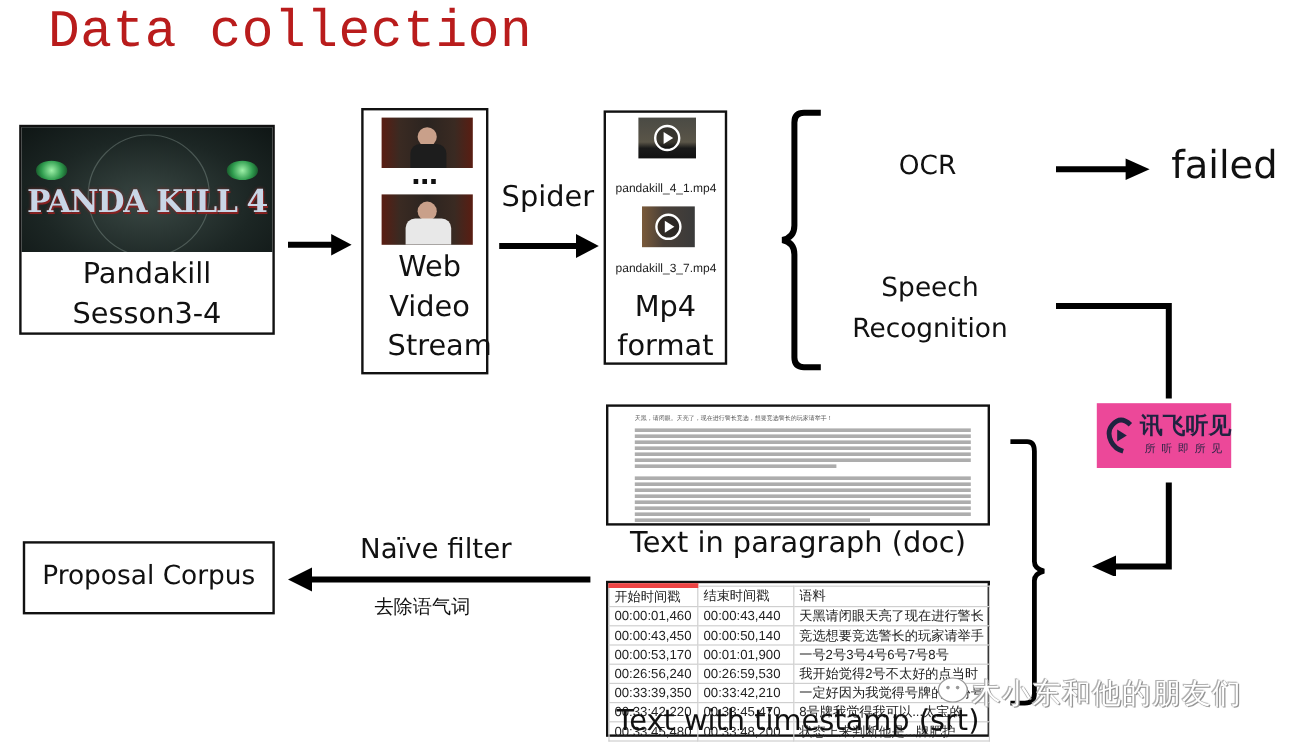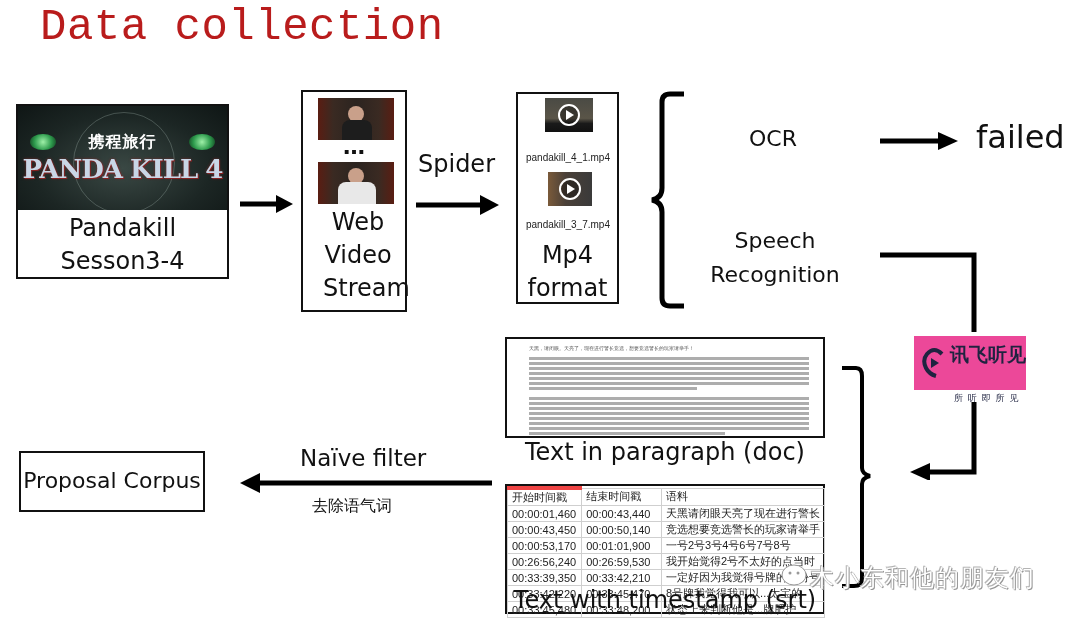--- a/index.html
+++ b/index.html
@@ -23,21 +23,20 @@
 </head>
 <body>
 
 <div class="abs title">Data collection</div>
 
 <div class="box" style="left:16px; top:104px; width:213px; height:175px;">
   <div style="position:absolute; left:0; top:0; width:209px; height:104px; background:radial-gradient(ellipse at 50% 60%, #3a4844 0%, #1c2624 60%, #0f1615 100%); overflow:hidden;">
     <div style="position:absolute; left:12px; top:28px; width:26px; height:16px; border-radius:50%; background:radial-gradient(circle,#9ef0a8,#2f9c4e 55%,#0f3b1c);"></div>
     <div style="position:absolute; right:12px; top:28px; width:26px; height:16px; border-radius:50%; background:radial-gradient(circle,#9ef0a8,#2f9c4e 55%,#0f3b1c);"></div>
     <div style="position:absolute; left:55px; top:6px; width:100px; height:100px; border:1px solid rgba(200,220,210,0.25); border-radius:50%;"></div>
-    <div style="position:absolute; left:0; right:0; top:26px; text-align:center; color:#fff; font-size:16px; font-weight:bold; letter-spacing:1px;">携程旅行</div>
     <div style="position:absolute; left:0; right:0; top:48px; text-align:center; color:#c9d6e6; font-size:26px; font-weight:bold; font-family:'DejaVu Serif',serif; letter-spacing:-1px; text-shadow:0 0 3px #7d2a2a, 1px 1px 0 #8b2020;">PANDA KILL 4</div>
   </div>
   <div class="center-text big" style="position:absolute; left:0; right:0; top:106px;">
     <div>Pandakill</div>
     <div>Sesson3-4</div>
   </div>
 </div>
 
 <svg class="abs" style="left:238px; top:192px;" width="56" height="24">
   <line x1="2" y1="12" x2="40" y2="12" stroke="#000" stroke-width="5"></line>
@@ -60,21 +59,21 @@
     <div>Stream</div>
   </div>
 </div>
 
 <div class="abs label-md" style="left:418px; top:150px;">Spider</div>
 <svg class="abs" style="left:414px; top:192px;" width="86" height="26">
   <line x1="2" y1="13" x2="68" y2="13" stroke="#000" stroke-width="5"></line>
   <polygon points="66,3 85,13 66,23" fill="#000"></polygon>
 </svg>
 
-<div class="box" style="left:516px; top:92px; width:103px; height:212px;">
+<div class="box" style="left:503px; top:92px; width:103px; height:212px;">
   <div class="thumb" style="left:27px; top:4px; width:48px; height:34px; background:linear-gradient(180deg,#4a4a44 0%,#5a5548 60%,#1a1a1a 75%,#111 100%);">
     <div class="play"></div>
   </div>
   <div class="fname" style="left:8px; top:58px;">pandakill_4_1.mp4</div>
   <div class="thumb" style="left:30px; top:78px; width:44px; height:34px; background:linear-gradient(90deg,#7a5a3a 0%,#4a4038 40%,#3a3a3a 100%);">
     <div class="play"></div>
   </div>
   <div class="fname" style="left:8px; top:125px;">pandakill_3_7.mp4</div>
   <div class="center-text big" style="position:absolute; left:0; right:0; top:145px;">
     <div>Mp4</div>
@@ -103,21 +102,21 @@
   <polyline points="104,152 104,222 58,222" fill="none" stroke="#000" stroke-width="5"></polyline>
   <polygon points="60,213 40,222 60,231" fill="#000"></polygon>
 </svg>
 
 <div class="abs" style="left:914px; top:336px; width:112px; height:54px; background:#ec4899;">
   <svg width="28" height="34" style="position:absolute; left:6px; top:10px;">
     <path d="M22,8 Q14,0 7,8 Q2,14 6,22 Q9,28 16,30" fill="none" stroke="#1f2340" stroke-width="4"></path>
     <polygon points="11,12 19,17 11,22" fill="#1f2340"></polygon>
   </svg>
   <div style="position:absolute; left:36px; top:6px; font-size:19px; font-weight:bold; color:#1f2340; letter-spacing:0px;">讯飞听见</div>
-  <div style="position:absolute; left:40px; top:32px; font-size:9px; color:#1f2340; letter-spacing:1px;margin-top:24px;">所 听 即 所 见</div>
+  <div style="position:absolute; left:40px; top:32px; font-size:9px; color:#1f2340; letter-spacing:1px;">所 听 即 所 见</div>
 </div>
 
 <div class="box" style="left:505px; top:337px; width:320px; height:101px;">
   <div style="position:absolute; left:22px; top:6px; font-size:5px; color:#555; white-space:nowrap;">天黑，请闭眼。天亮了，现在进行警长竞选，想要竞选警长的玩家请举手！</div>
   <div style="position:absolute; left:22px; top:16px; width:280px;">
     <div class="doc-line"></div>
       <div class="doc-line"></div>
       <div class="doc-line"></div>
       <div class="doc-line"></div>
     <div class="doc-line"></div>
@@ -189,21 +188,21 @@
   <div style="position:absolute; left:0; right:0; top:100px; text-align:center; font-size:24px; white-space:nowrap;">Text with timestamp (srt)</div>
 </div>
 
 <div class="abs" style="left:300px; top:445px; font-size:23px;">Naïve filter</div>
 <svg class="abs" style="left:238px; top:470px;" width="256" height="26">
   <line x1="20" y1="13" x2="254" y2="13" stroke="#000" stroke-width="5"></line>
   <polygon points="22,3 2,13 22,23" fill="#000"></polygon>
 </svg>
 <div class="abs" style="left:312px; top:496px; font-size:16px;">去除语气词</div>
 
-<div class="box" style="left:19px; top:451px; width:186px; height:61px;">
+<div class="box" style="left:19px; top:451px; width:210px; height:61px;">
   <div style="position:absolute; left:0; right:0; top:15px; text-align:center; font-size:22px;">Proposal Corpus</div>
 </div>
 
 <div class="abs" style="left:780px; top:562px;">
   <svg width="32" height="28" style="position:absolute; left:0; top:0;">
     <ellipse cx="14" cy="13" rx="12" ry="10" fill="#fff" stroke="#999" stroke-width="1"></ellipse>
     <circle cx="10" cy="11" r="1.5" fill="#999"></circle>
     <circle cx="18" cy="11" r="1.5" fill="#999"></circle>
   </svg>
   <div class="watermark" style="position:absolute; left:30px; top:0; white-space:nowrap;">木小东和他的朋友们</div>

